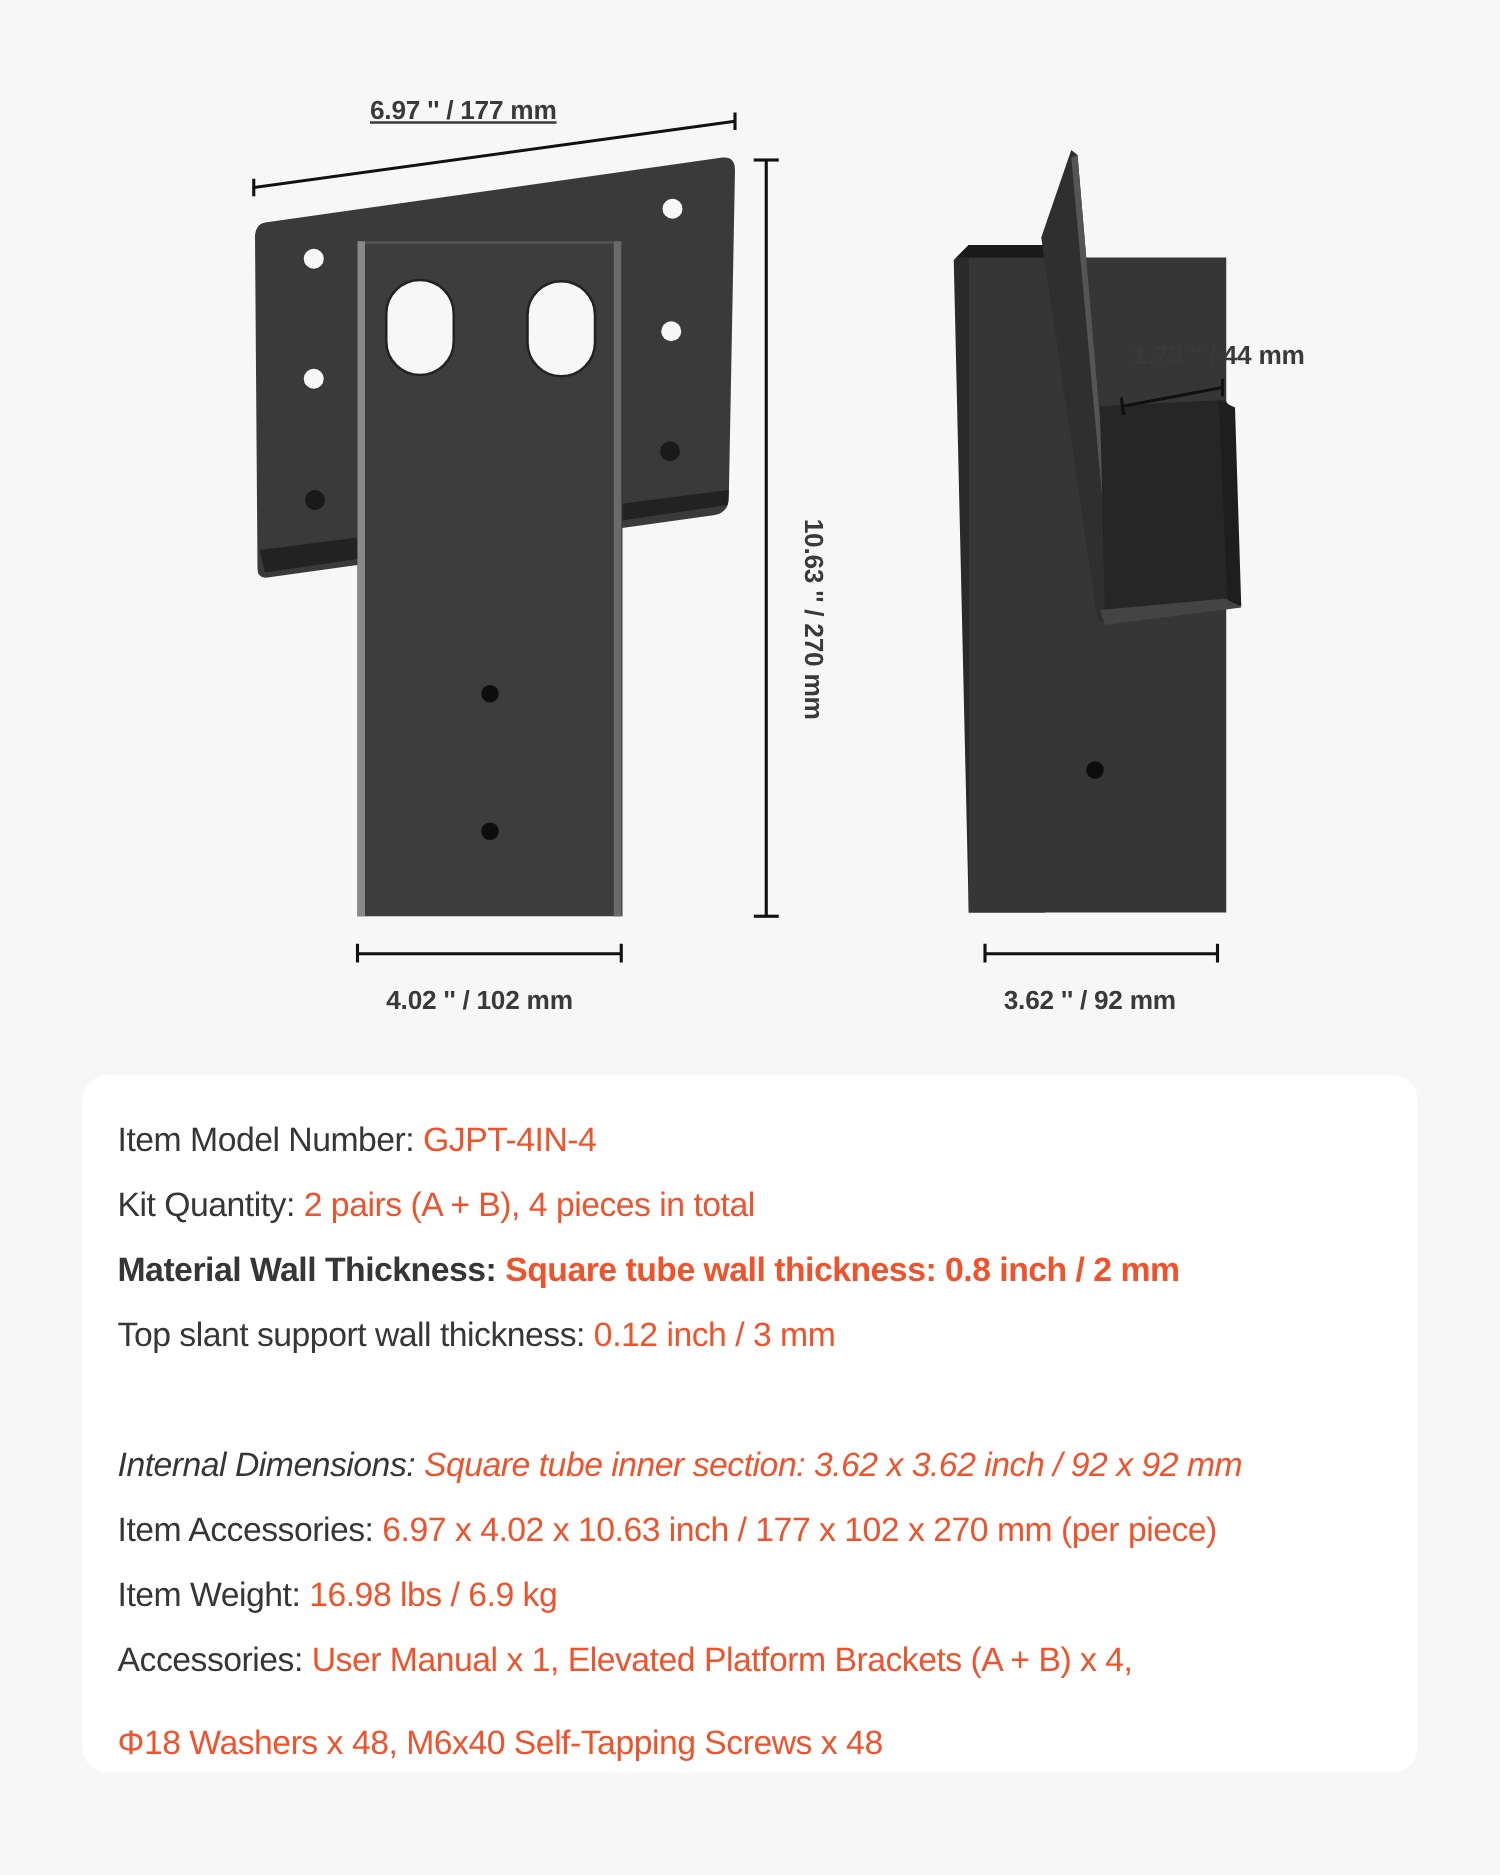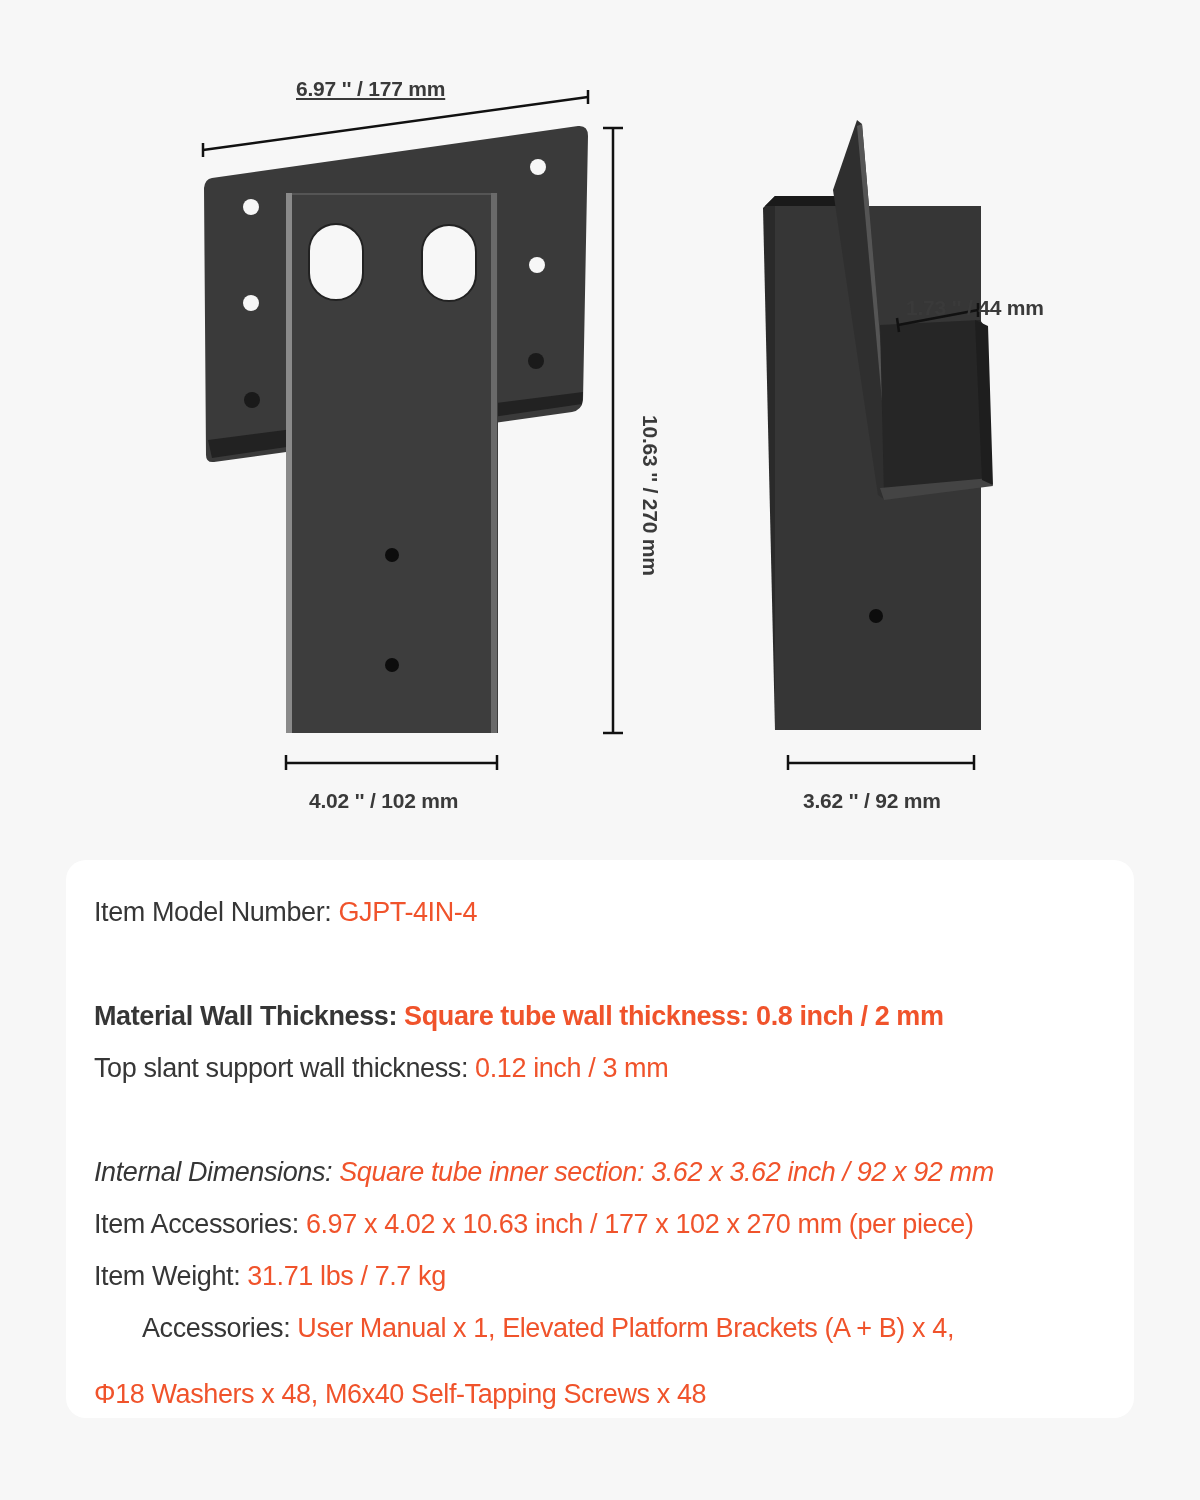--- a/index.html
+++ b/index.html
@@ -103,40 +103,43 @@
     <line x1="788" y1="763" x2="974" y2="763"></line>
     <line x1="788" y1="755" x2="788" y2="770"></line>
     <line x1="974" y1="755" x2="974" y2="770"></line>
   </g>
 </svg>
 
 <div class="dim-label" style="left:296px; top:77px;text-decoration:underline;">6.97 '' / 177 mm</div>
 <div class="dim-label dim-vertical" style="left:662px; top:415px;">10.63 '' / 270 mm</div>
 <div class="dim-label" style="left:309px; top:789px;">4.02 '' / 102 mm</div>
 <div class="dim-label" style="left:803px; top:789px;">3.62 '' / 92 mm</div>
-<div class="dim-label" style="left:906px; top:273px;margin-top:23px;">1.73 '' / 44 mm</div>
+<div class="dim-label" style="left:906px; top:273px;">1.73 '' / 44 mm</div>
 
 <div class="spec-card">
   <div class="spec-row" style="top:35px;">
     <span class="spec-label">Item Model Number: </span><span class="spec-value">GJPT-4IN-4</span>
+  </div>
+  <div class="spec-row" style="top:87px;">
+    <span class="spec-label">Kit Quantity: </span><span class="spec-value">2 pairs (A + B), 4 pieces in total</span>
   </div>
   <div class="spec-row" style="top:139px;font-weight:bold;">
     <span class="spec-label">Material Wall Thickness: </span><span class="spec-value">Square tube wall thickness: 0.8 inch / 2 mm</span>
   </div>
   <div class="spec-row" style="top:191px;">
     <span class="spec-label">Top slant support wall thickness: </span><span class="spec-value">0.12 inch / 3 mm</span>
   </div>
   <div class="spec-row" style="top:295px;font-style:italic;">
     <span class="spec-label">Internal Dimensions: </span><span class="spec-value">Square tube inner section: 3.62 x 3.62 inch / 92 x 92 mm</span>
   </div>
   <div class="spec-row" style="top:347px;">
     <span class="spec-label">Item Accessories: </span><span class="spec-value">6.97 x 4.02 x 10.63 inch / 177 x 102 x 270 mm (per piece)</span>
   </div>
   <div class="spec-row" style="top:399px;">
-    <span class="spec-label">Item Weight:  </span><span class="spec-value">31.71 lbs / 7.7 kg</span>
+    <span class="spec-label">Item Weight:  </span><span class="spec-value">16.98 lbs / 6.9 kg</span>
   </div>
-  <div class="spec-row" style="top:451px;margin-left:48px;">
+  <div class="spec-row" style="top:451px;">
     <span class="spec-label">Accessories:  </span><span class="spec-value">User Manual x 1, Elevated Platform Brackets (A + B) x 4,</span>
   </div>
   <div class="spec-row" style="top:517px;">
     <span class="spec-label"></span><span class="spec-value">Φ18 Washers x 48, M6x40 Self-Tapping Screws x 48</span>
   </div>
 </div>
 
 </body></html>

